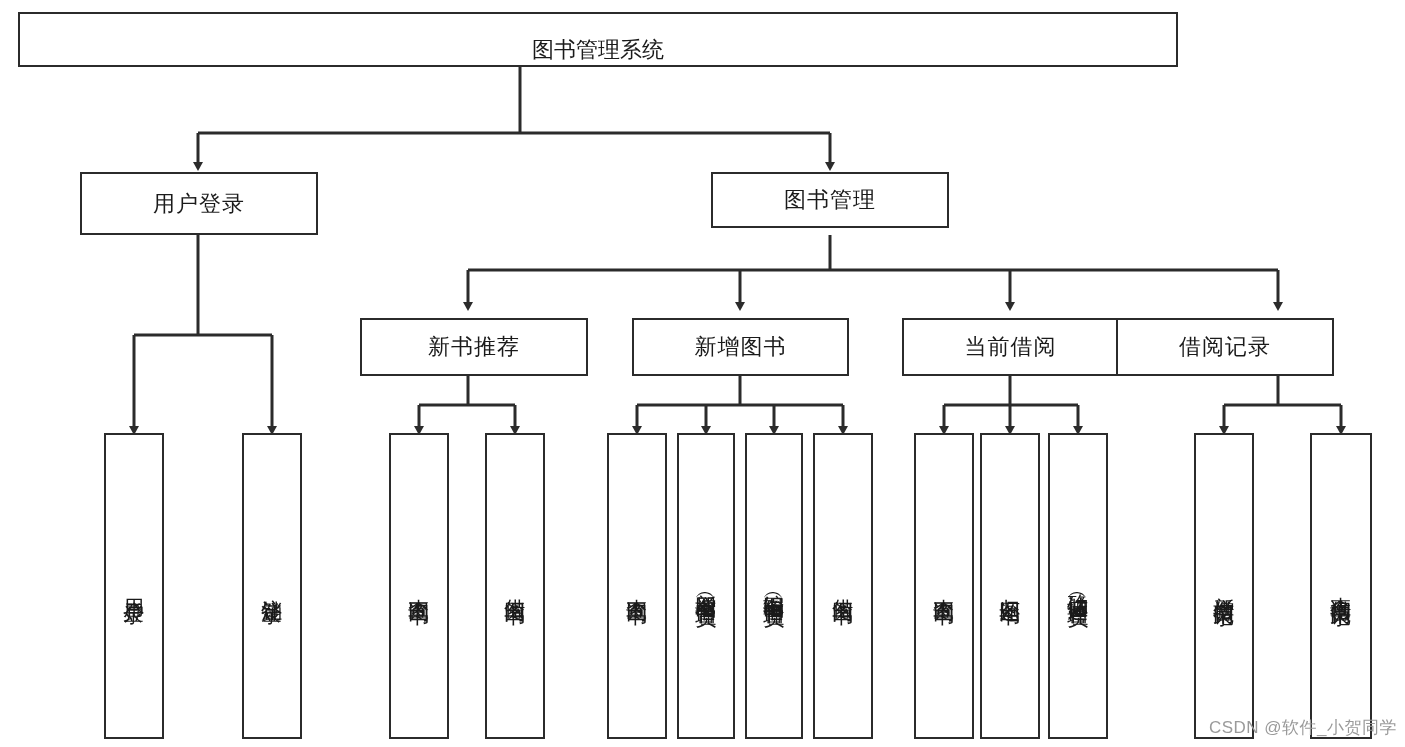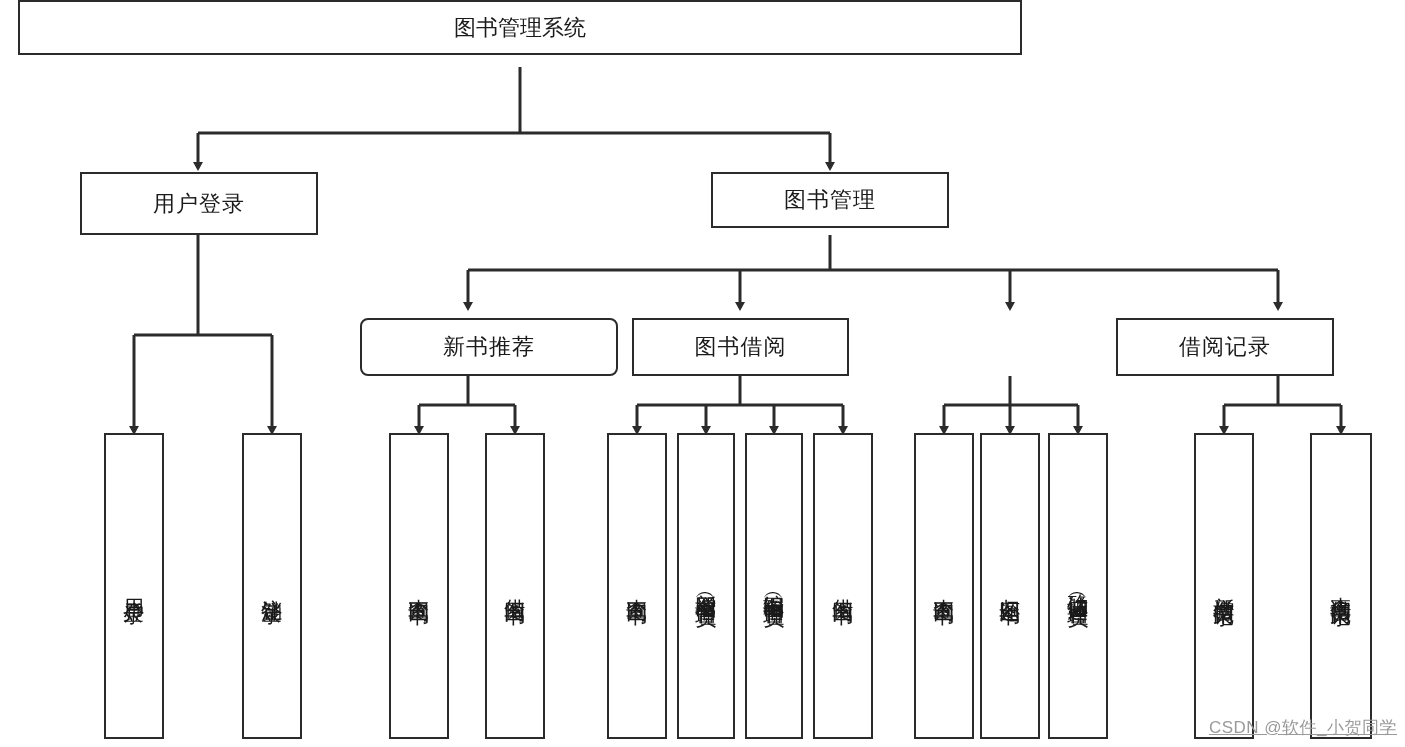--- a/index.html
+++ b/index.html
@@ -10,21 +10,21 @@
 
   .node{position:absolute;box-sizing:border-box;border:2.5px solid #2b2b2b;background:#ffffff;
         display:flex;align-items:center;justify-content:center;color:#1a1a1a;}
   .node.h{font-size:22px;letter-spacing:1px;}
   .node.root{font-size:22px;}
   .node.v{padding:6px 2px;}
   .vtext{writing-mode:vertical-rl;text-orientation:upright;font-size:21px;line-height:1.30;
          letter-spacing:2px;white-space:nowrap;color:#1a1a1a;}
 
   #watermark{position:absolute;right:8px;bottom:8px;font-size:17px;color:#9a9a9a;
-             letter-spacing:0.5px;white-space:nowrap;text-decoration:underline;}
+             letter-spacing:0.5px;white-space:nowrap;}
 </style>
 </head>
 <body>
 
 <div id="stage">
 
   <svg id="wires" viewBox="0 0 1405 747">
     <defs>
       <marker id="arw" markerWidth="9" markerHeight="10" refX="1" refY="5" orient="auto" markerUnits="userSpaceOnUse">
         <path d="M0,0 L9,5 L0,10 z" fill="#2b2b2b"></path>
@@ -67,36 +67,39 @@
       <path d="M1010,405 L1010,427" marker-end="url(#arw)"></path>
       <path d="M1078,405 L1078,427" marker-end="url(#arw)"></path>
 
       <path d="M1278,376 L1278,405"></path>
       <path d="M1224,405 L1341,405"></path>
       <path d="M1224,405 L1224,427" marker-end="url(#arw)"></path>
       <path d="M1341,405 L1341,427" marker-end="url(#arw)"></path>
     </g>
   </svg>
 
-  <div class="node root" style="left:18px;top:0;width:1004px;height:55px;">
+  <div class="node root" style="left:18px;top:12px;width:1160px;height:55px;align-items:flex-end;">
     <span>图书管理系统</span>
   </div>
 
   <div class="node h" style="left:80px;top:172px;width:238px;height:63px;">
     <span>用户登录</span>
   </div>
   <div class="node h" style="left:711px;top:172px;width:238px;height:56px;">
     <span>图书管理</span>
   </div>
 
-  <div class="node h" style="left:360px;top:318px;width:258px;height:58px;border-radius:8px;">
+  <div class="node h" style="left:360px;top:318px;width:228px;height:58px;">
     <span>新书推荐</span>
   </div>
   <div class="node h" style="left:632px;top:318px;width:217px;height:58px;">
-    <span>图书借阅</span>
+    <span>新增图书</span>
+  </div>
+  <div class="node h" style="left:902px;top:318px;width:217px;height:58px;">
+    <span>当前借阅</span>
   </div>
   <div class="node h" style="left:1116px;top:318px;width:218px;height:58px;">
     <span>借阅记录</span>
   </div>
 
   <div class="node v" style="left:104px;top:433px;width:60px;height:306px;">
     <span class="vtext">用户登录</span>
   </div>
   <div class="node v" style="left:242px;top:433px;width:60px;height:306px;">
     <span class="vtext">注销登录</span>

